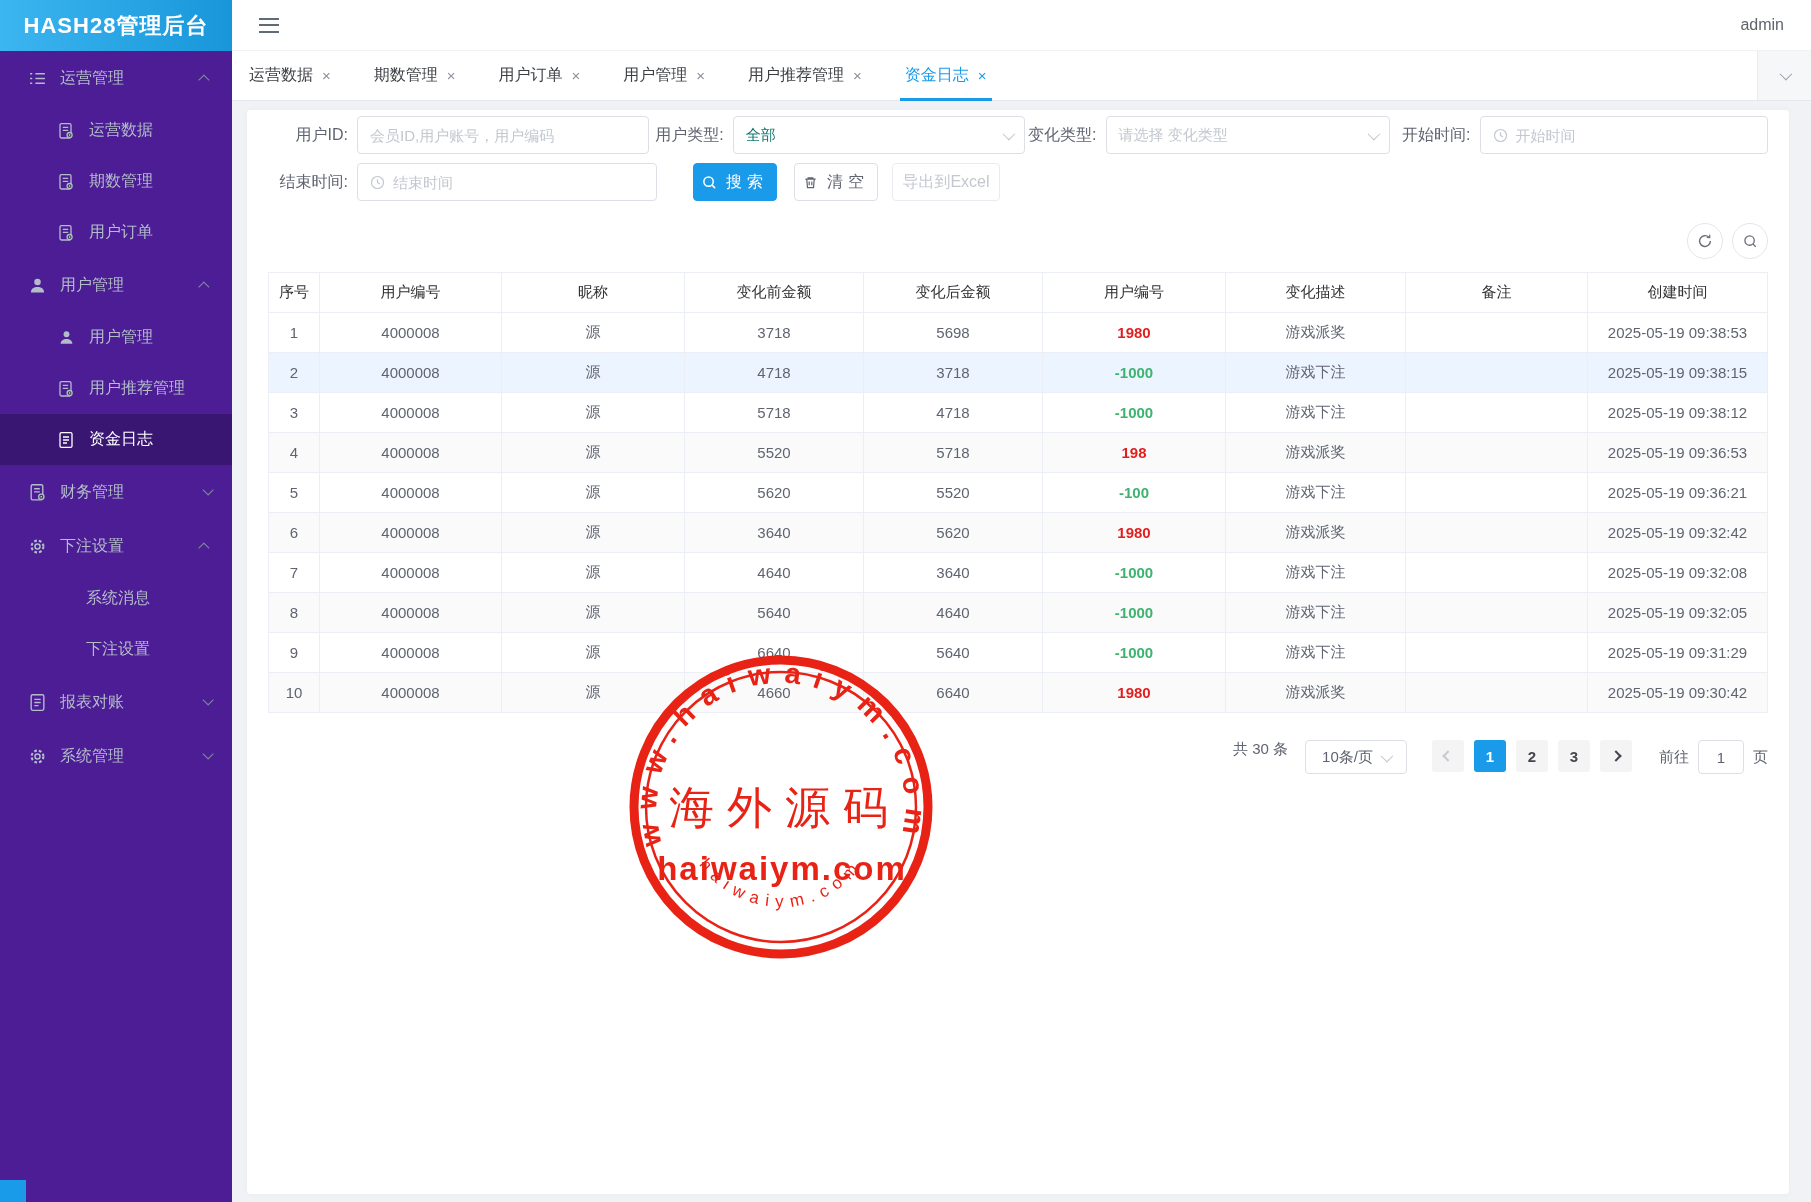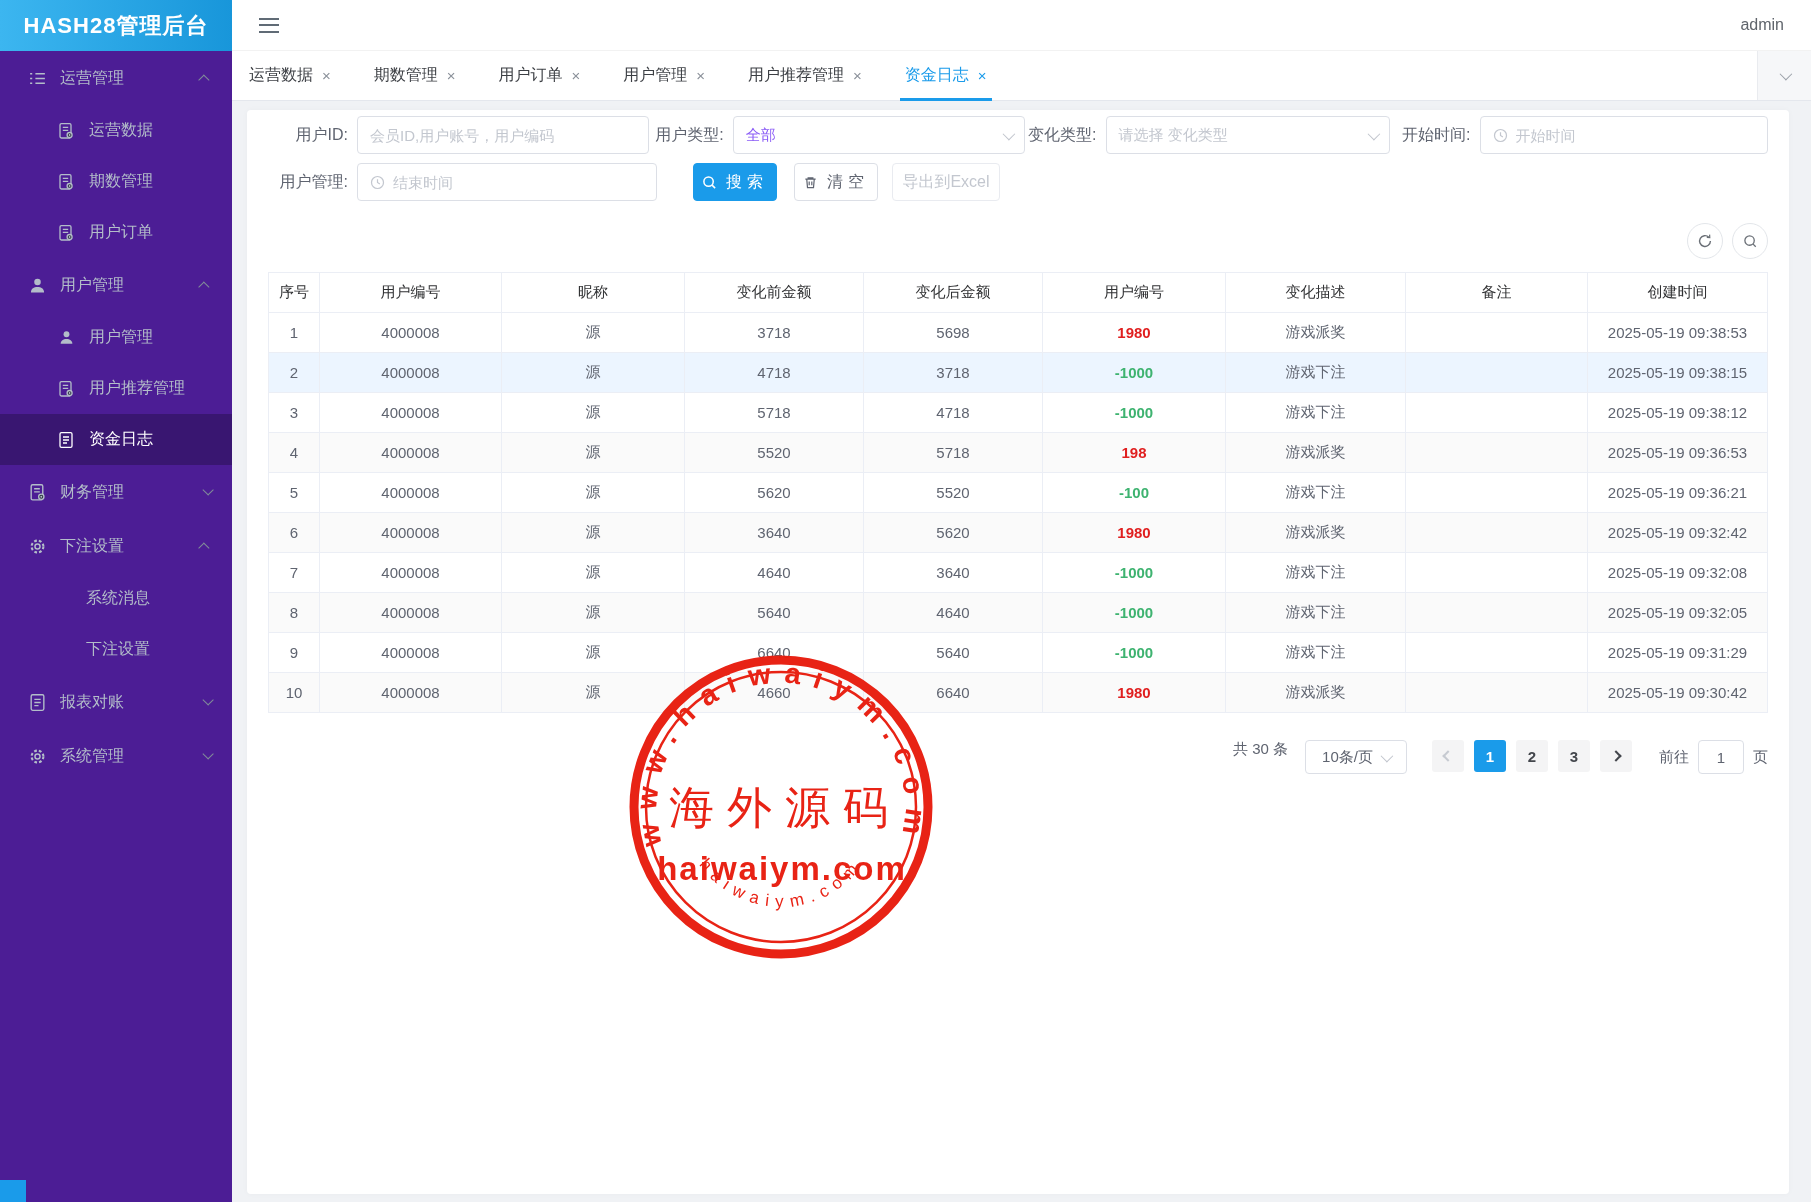--- a/index.html
+++ b/index.html
@@ -48,21 +48,21 @@
 
   
   .frow{display:flex;align-items:center;margin-bottom:9px}
   .flabel{flex:none;text-align:right;margin-right:9px;font-size:16px;color:#5f6470}
   .flabel.c1{width:80px}
   .inp{height:38px;border:1px solid #dcdfe6;border-radius:4px;display:flex;align-items:center;
     padding:0 12px;font-size:15px;background:#fff}
   .inp input{border:none;outline:none;flex:1;font:inherit;color:#5f6470;min-width:0;background:transparent}
   .inp input::placeholder{color:#c3c7cf}
   .sel{justify-content:space-between;cursor:pointer}
-  .sel .val{color:#8b5cf6}
+  .sel .val{color:#0f766e}
   .sel .ph{color:#c3c7cf}
   .schev{width:9px;height:9px;border-right:1.5px solid #c0c4cc;border-bottom:1.5px solid #c0c4cc;
     transform:rotate(45deg) translateY(-2px);flex:none;margin-left:8px}
   .ico{display:inline-flex;margin-right:8px;color:#c3c7cf;flex:none}
   .btn{height:38px;border-radius:4px;display:inline-flex;align-items:center;justify-content:center;
     font-size:16px;cursor:pointer;border:1px solid #dcdfe6;background:#fff;color:#5f6470;gap:7px}
   .btn-primary{background:#1a9bea;border-color:#1a9bea;color:#fff;width:84px;margin-left:36px}
   .btn-clear{width:84px;margin-left:17px}
   .btn-export{width:108px;margin-left:14px;color:#c3c7cf;border-color:#e9ebf0;cursor:not-allowed}
   .sp{letter-spacing:5px;margin-left:2px}
@@ -315,21 +315,21 @@
           <svg width="15" height="15" viewBox="0 0 16 16" fill="none" stroke="currentColor" stroke-width="1.3">
               <circle cx="8" cy="8" r="6.4"></circle>
               <path d="M8 4.4V8l2.5 1.6"></path>
             </svg>
         </span>
         <input placeholder="开始时间" style="">
       </div>
     </div>
 
     <div class="frow">
-      <span class="flabel c1">用户管理:</span>
+      <span class="flabel c1">结束时间:</span>
       <div class="inp" style="width:300px">
         <span class="ico">
           <svg width="15" height="15" viewBox="0 0 16 16" fill="none" stroke="currentColor" stroke-width="1.3">
               <circle cx="8" cy="8" r="6.4"></circle>
               <path d="M8 4.4V8l2.5 1.6"></path>
             </svg>
         </span>
         <input placeholder="结束时间" style="">
       </div>
       <button class="btn btn-primary">

